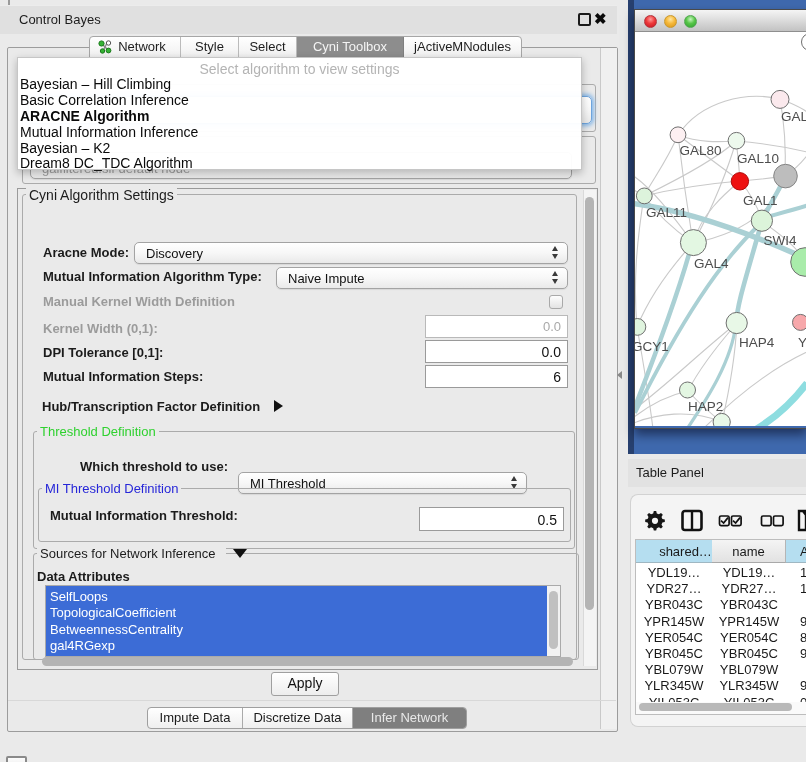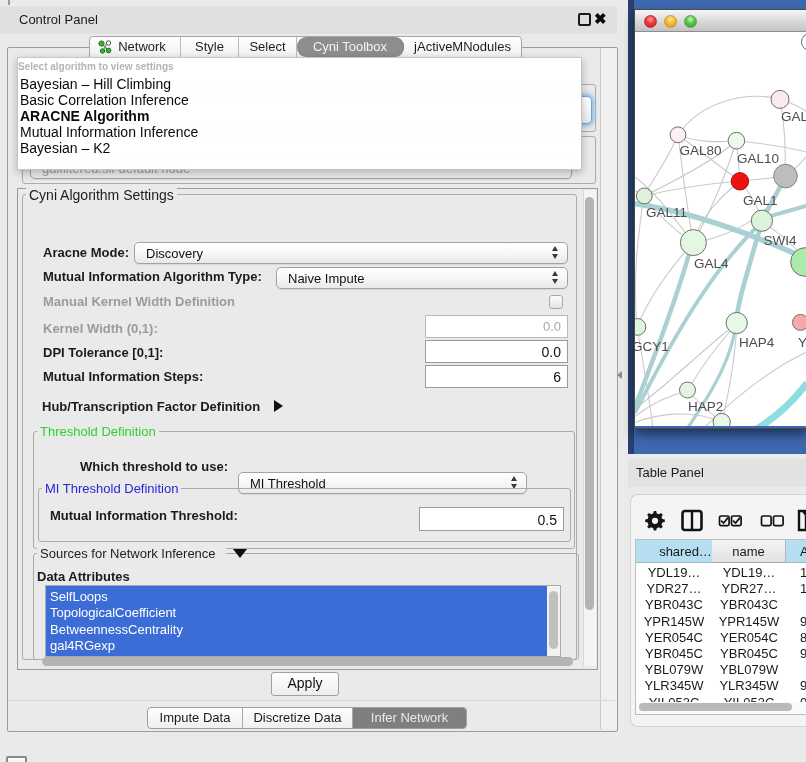--- a/index.html
+++ b/index.html
@@ -12,21 +12,21 @@
   .cp-title span{position:absolute;left:19px;top:6px;font-size:13px;color:#1c1c1c;}
   .float-ic{left:578px;top:13px;width:9px;height:9px;border:2px solid #1a1a1a;border-radius:2px;}
   .close-ic{left:594px;top:10px;font-size:15px;font-weight:bold;color:#0a0a0a;}
   .cp-outer{left:7px;top:47px;width:609px;height:683px;border:1px solid #9c9c9c;border-radius:2px;}
   
   .tabbar{left:89px;top:36px;height:20px;background:linear-gradient(#ffffff,#f0f0f0);
           border:1px solid #a6a6a6;border-radius:4px 4px 0 0;display:flex;}
   .tab{font-size:13px;color:#1d1d1d;padding-top:2px;border-right:1px solid #bbb;white-space:nowrap;
        text-align:center;box-sizing:border-box;}
   .tab.last{border-right:none;}
-  .tab.sel{background:#8d8d8d;color:#f4f4f4;border-right:1px solid #7f7f7f;border-radius:9px;}
+  .tab.sel{background:#8d8d8d;color:#f4f4f4;border-right:1px solid #7f7f7f;}
   
   .grp{border:1px solid #ababab;border-radius:3px;}
   .gtitle{position:absolute;top:-8px;left:3px;background:#eaeaea;padding:0 3px;font-size:13px;color:#1c1c1c;white-space:nowrap;}
   .lbl{position:absolute;font-size:13px;font-weight:bold;color:#1b1b1b;white-space:nowrap;}
   .lbl.dis{color:#9b9b9b;}
   .combo{position:absolute;border:1px solid #a3a3a3;border-radius:5px;
          background:linear-gradient(#ffffff 0%,#f7f7f7 50%,#e9e9e9 100%);
          box-shadow:0 1px 1px rgba(0,0,0,0.08);}
   .combo span{position:absolute;left:11px;top:3px;font-size:13px;color:#111;}
   .arr{position:absolute;right:8px;top:50%;width:7px;}
@@ -38,39 +38,39 @@
   .tf span{position:absolute;right:6px;top:3px;}
   .tf.dis{border-color:#b9b9b9;}
   .tf.dis span{color:#a9a9a9;}
   .cbx{position:absolute;width:12px;height:12px;border:1px solid #a9a9a9;border-radius:3px;
        background:linear-gradient(#fdfdfd,#e3e3e3);}
   .thumbv{position:absolute;background:#b4b4b4;border-radius:5px;}
   .thumbh{position:absolute;background:#b4b4b4;border-radius:5px;}
   
   .popup{left:17px;top:57px;width:563px;height:111px;background:rgba(255,255,255,0.97);
          border:1px solid #c6c6c6;box-shadow:0 3px 8px rgba(0,0,0,0.25);}
-  .popup .ph{position:absolute;left:0;width:100%;top:3px;font-size:10px;color:#b4b4b4;font-weight:bold;}
+  .popup .ph{position:absolute;left:0;width:100%;text-align:center;top:3px;font-size:14px;color:#b4b4b4;}
   .pi{position:absolute;left:2px;font-size:14px;color:#0a0a0a;white-space:nowrap;}
   
   .seg{left:147px;top:707px;height:20px;background:linear-gradient(#ffffff,#efefef);
        border:1px solid #9f9f9f;border-radius:4px;display:flex;}
   .sg{font-size:13px;color:#1a1a1a;padding-top:2px;border-right:1px solid #aaa;white-space:nowrap;
       text-align:center;box-sizing:border-box;}
   .sg.sel{background:#7f7f7f;color:#e9e9e9;border-radius:0 3px 3px 0;border-right:none;}
   .btn{position:absolute;border:1px solid #9f9f9f;border-radius:3px;
        background:linear-gradient(#ffffff,#ededed);font-size:14px;color:#111;
        text-align:center;}
 </style>
 </head>
 <body>
 <div id="root">
 
   <div class="abs" style="left:8px;top:0;width:2px;height:5px;background:#9a9a9a;"></div>
   <div class="abs cp-title">
-      <span>Control Panel</span>
+      <span>Control Bayes</span>
     </div>
   <div class="abs float-ic"></div>
   <div class="abs close-ic">✖</div>
   <div class="abs cp-outer"></div>
   <div class="abs tabbar">
     <div class="tab" style="width:91px;position:relative;padding-left:14px;">
       <svg style="position:absolute;left:8px;top:3px;" width="14" height="14" viewBox="0 0 14 14">
         <line x1="4" y1="4" x2="10" y2="10" stroke="#8a8a8a" stroke-width="1.4"></line>
         <line x1="9" y1="3" x2="5" y2="11" stroke="#8a8a8a" stroke-width="1.4"></line>
         <circle cx="3.5" cy="3.5" r="2.6" fill="#35b335" stroke="#1c7a1c"></circle>
@@ -177,20 +177,21 @@
     <div class="sg sel" style="width:113px;">Infer Network</div>
   </div>
 
   <div class="abs popup">
     <div class="ph">Select algorithm to view settings</div>
     <div class="pi" style="top:18px;">Bayesian – Hill Climbing</div>
     <div class="pi" style="top:34px;">Basic Correlation Inference</div>
     <div class="pi" style="top:50px;font-weight:bold;">ARACNE Algorithm</div>
     <div class="pi" style="top:66px;">Mutual Information Inference</div>
     <div class="pi" style="top:82px;">Bayesian – K2</div>
+    <div class="pi" style="top:97px;">Dream8 DC_TDC Algorithm</div>
   </div>
 
   <div class="abs" style="left:6px;top:756px;width:17px;height:12px;border:2px solid #8a8a8a;border-radius:2px;background:linear-gradient(#fcfcfc,#e8e8e8);"></div>
 
   <div class="abs" style="left:628px;top:0;width:178px;height:454px;background:#3f69ae;"></div>
   <div class="abs" style="left:628px;top:0;width:6px;height:454px;background:#27406f;"></div>
 
   <div class="abs" style="left:634px;top:9px;width:172px;height:418px;border:1px solid #4a4a4a;border-right:none;box-shadow:0 6px 10px rgba(0,0,20,0.5);">
     <div style="position:absolute;left:0;top:0;width:100%;height:21px;background:linear-gradient(#f5f5f5,#c2c2c2);border-bottom:1px solid #8f8f8f;"></div>
     <div style="position:absolute;left:9px;top:5px;width:11px;height:11px;border-radius:50%;background:radial-gradient(circle at 50% 30%,#ff9a9a,#ee3b3b 45%,#c41220);border:0.5px solid #b2343c;"></div>

